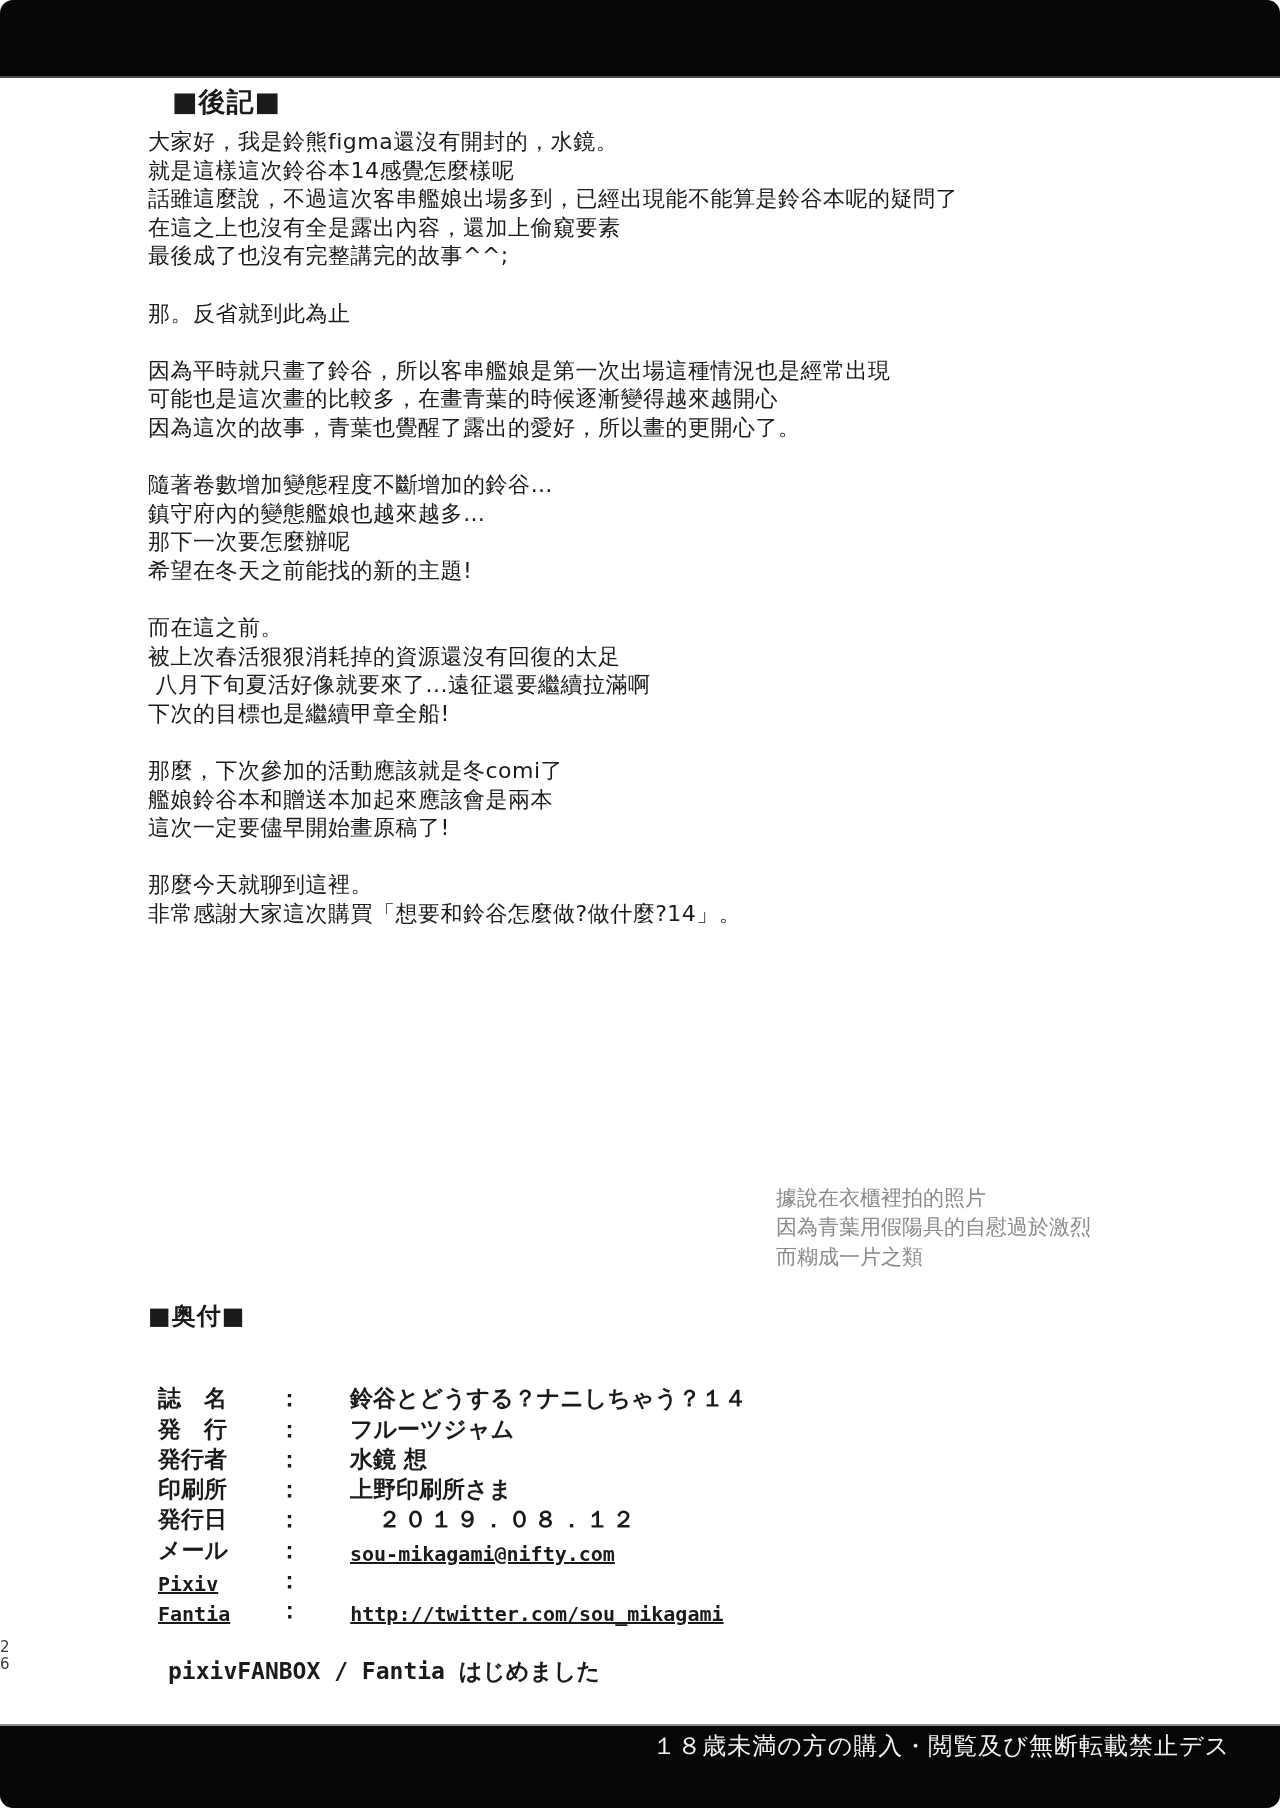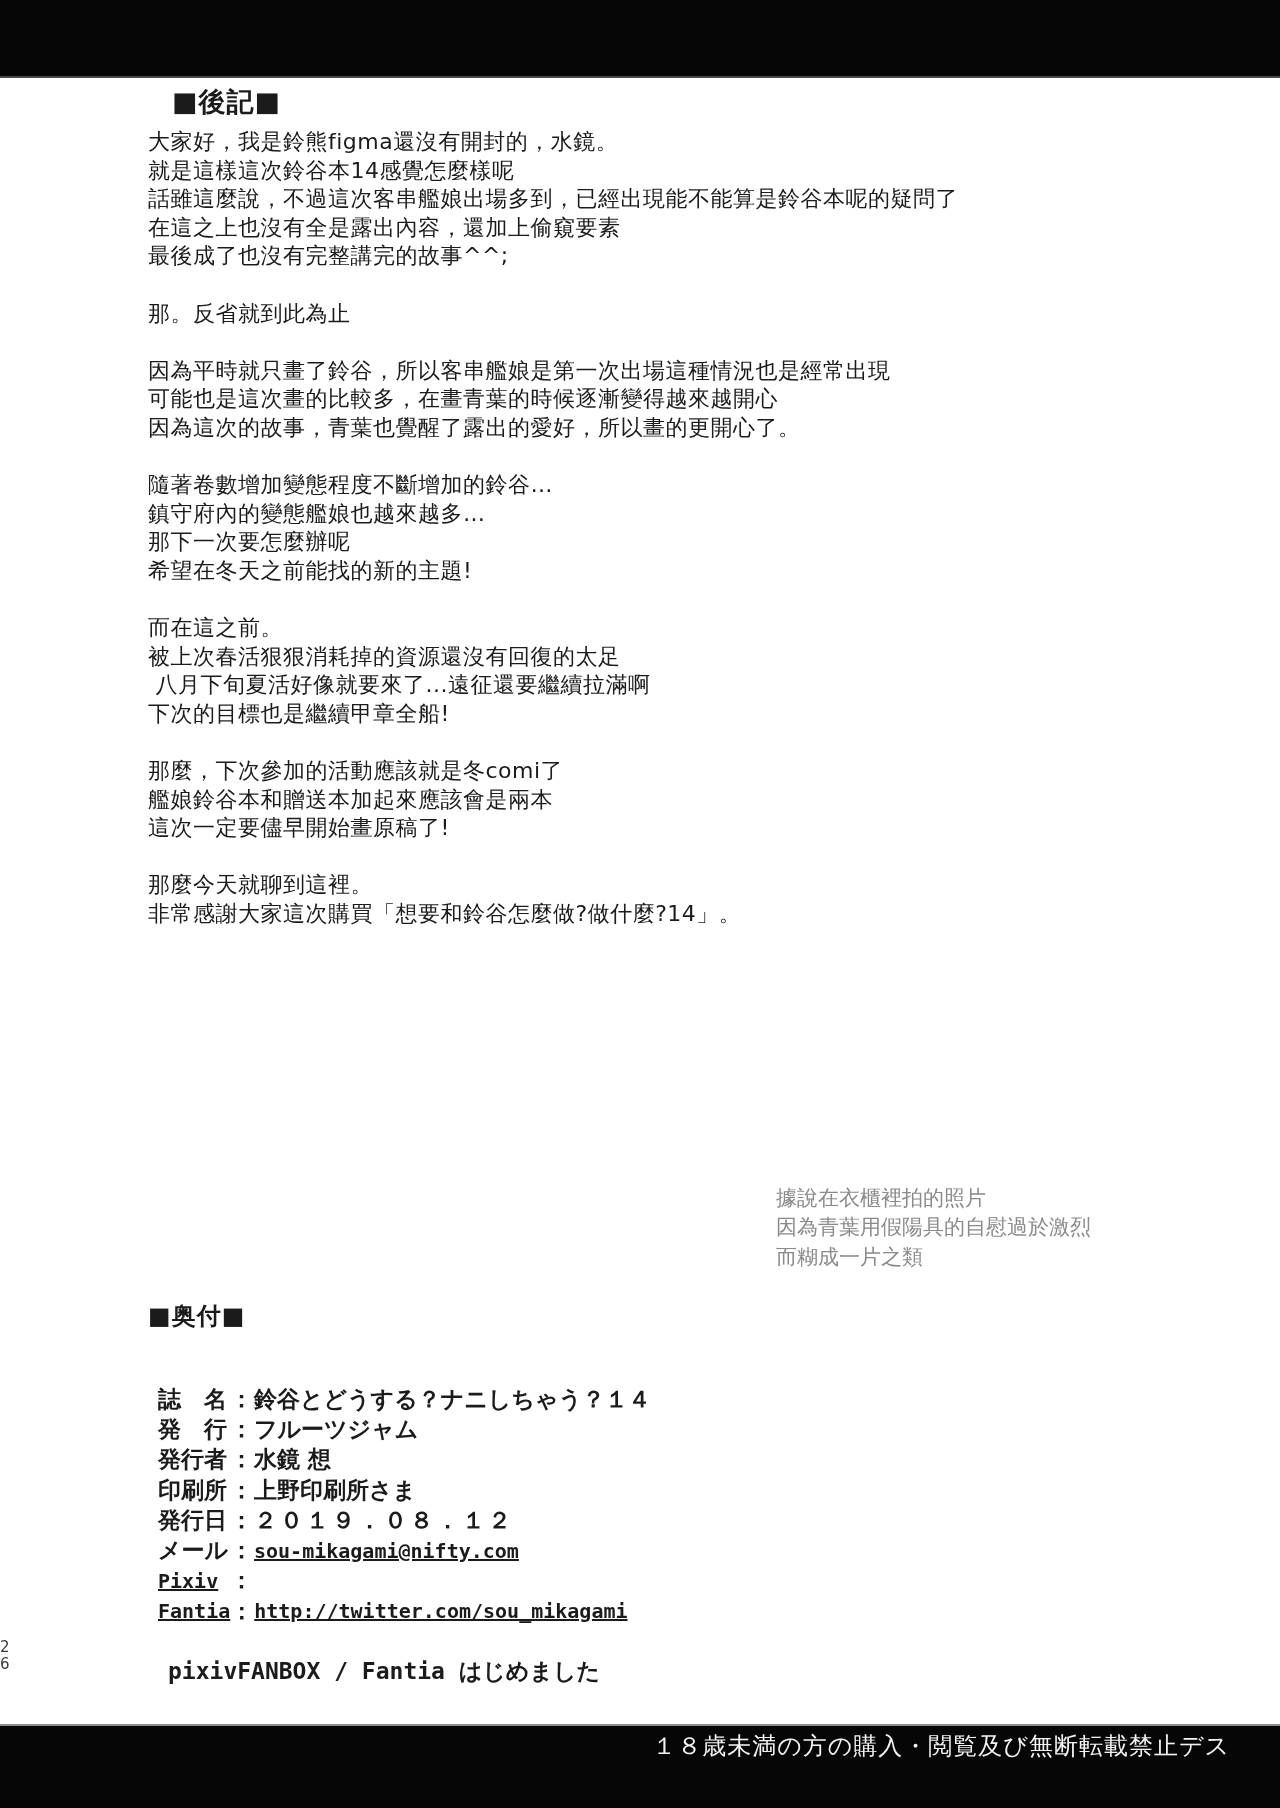--- a/index.html
+++ b/index.html
@@ -4,20 +4,21 @@
 <style>
   html, body { margin: 0; padding: 0; background: #ffffff; }
   .page {
     position: relative;
     width: 1280px;
     height: 1808px;
     background: #ffffff;
     overflow: hidden;
     font-family: "DejaVu Sans", "Liberation Sans", sans-serif;
     color: #1b1b1b;
+    border-radius: 13px;
   }
   .top-bar {
     position: absolute;
     left: 0; top: 0;
     width: 1280px; height: 76px;
     background: #060606;
     border-bottom: 2px solid #4a4a4a;
   }
   .afterword-title {
     position: absolute;
@@ -54,33 +55,34 @@
   }
   .colophon-rows {
     position: absolute;
     left: 158px; top: 1384px;
     width: 900px;
     font-size: 23px;
     font-weight: bold;
   }
   .colophon-row {
     display: flex;
-    align-items: center;
+    align-items: flex-end;
     height: 30.3px;
     white-space: nowrap;
+    gap: 48px;
   }
   .colophon-label { flex: 0 0 72px; overflow: visible; }
   .colophon-colon { flex: 0 0 24px; }
   .colophon-value { flex: 1 1 auto; }
   .mono {
     font-family: "DejaVu Sans Mono", "Liberation Mono", monospace;
     font-size: 20px;
     text-decoration: underline;
   }
-  .date-spaced { letter-spacing: 3px; }
+  .date-spaced { letter-spacing: 3px; margin-left: 28px; }
   .fanbox-note {
     position: absolute;
     left: 168px; top: 1656px;
     font-family: "DejaVu Sans Mono", "Liberation Mono", monospace;
     font-size: 23px;
     font-weight: bold;
     white-space: pre;
   }
   .page-number {
     position: absolute;

